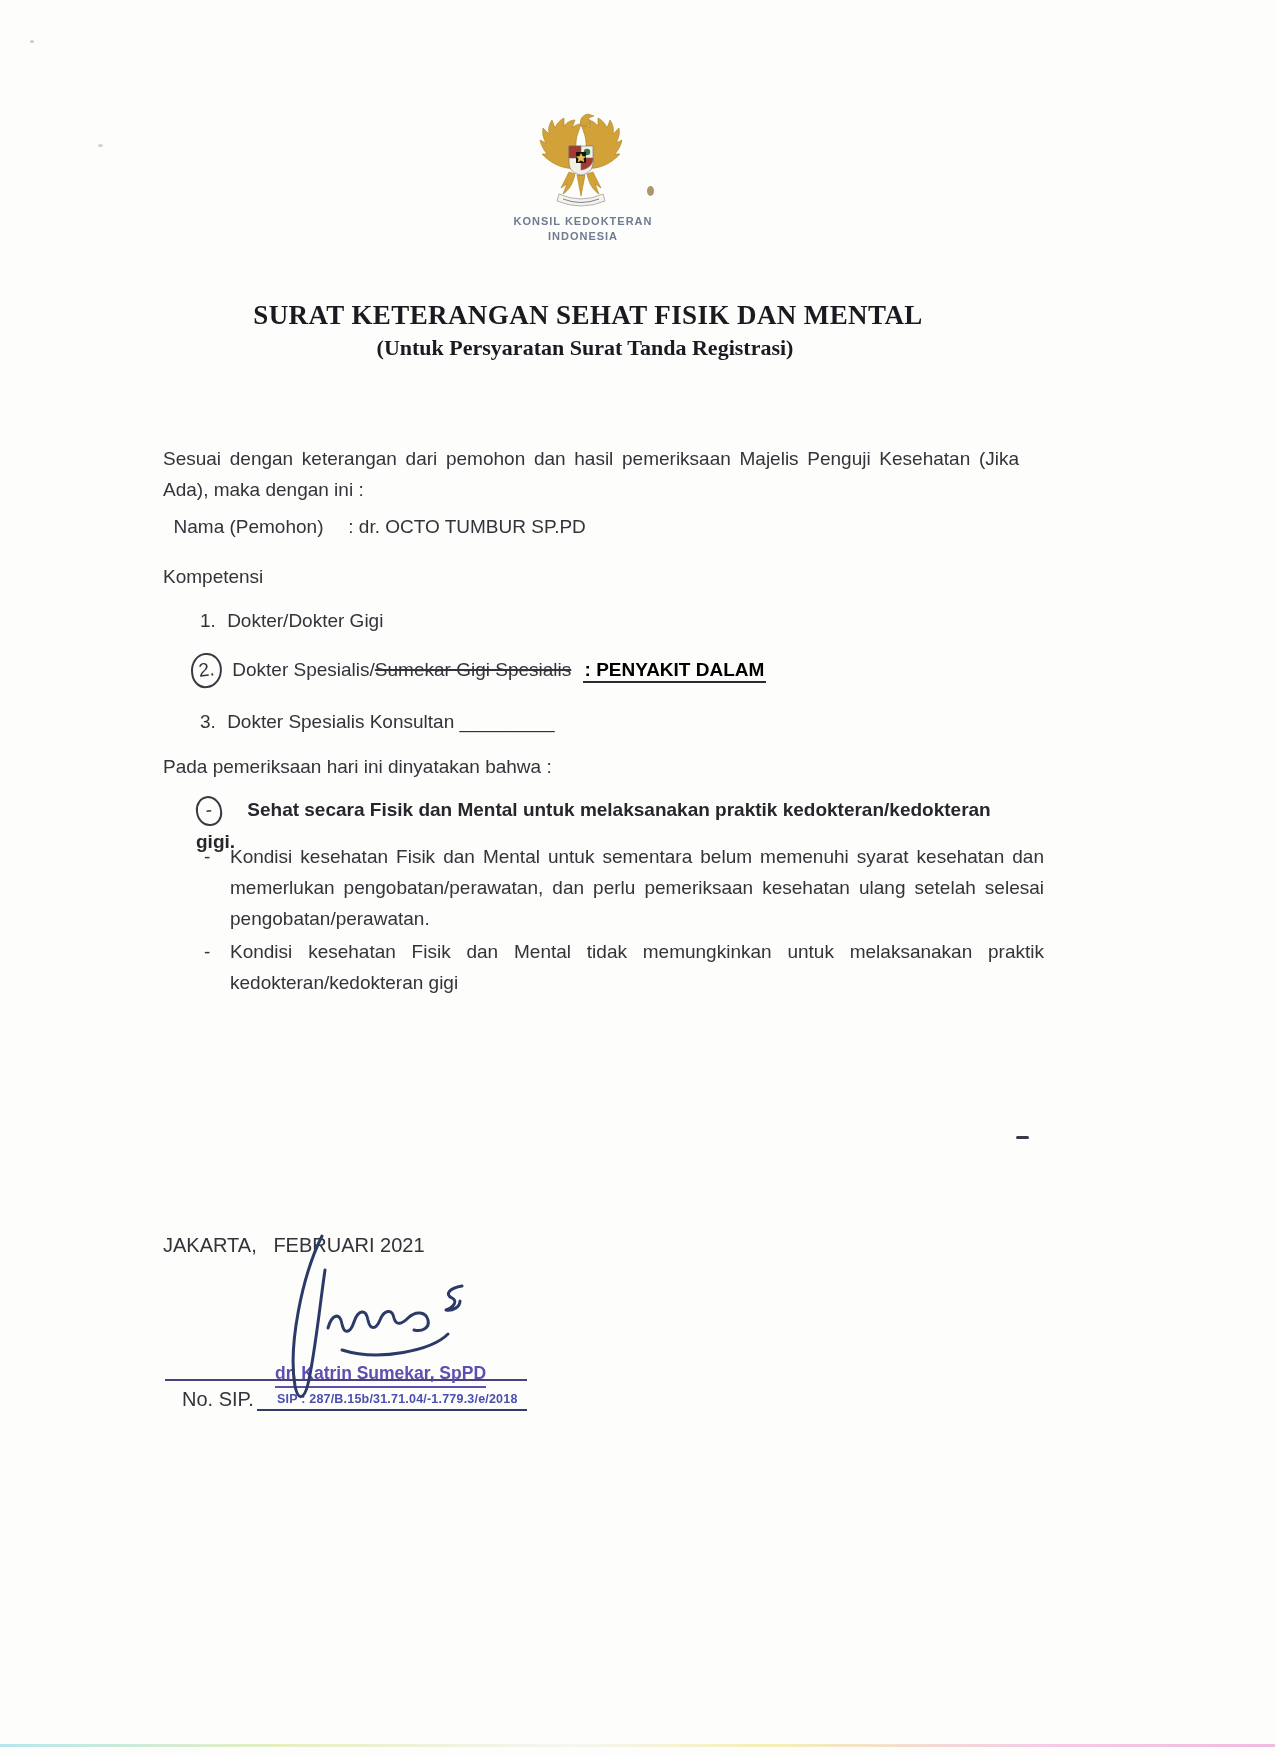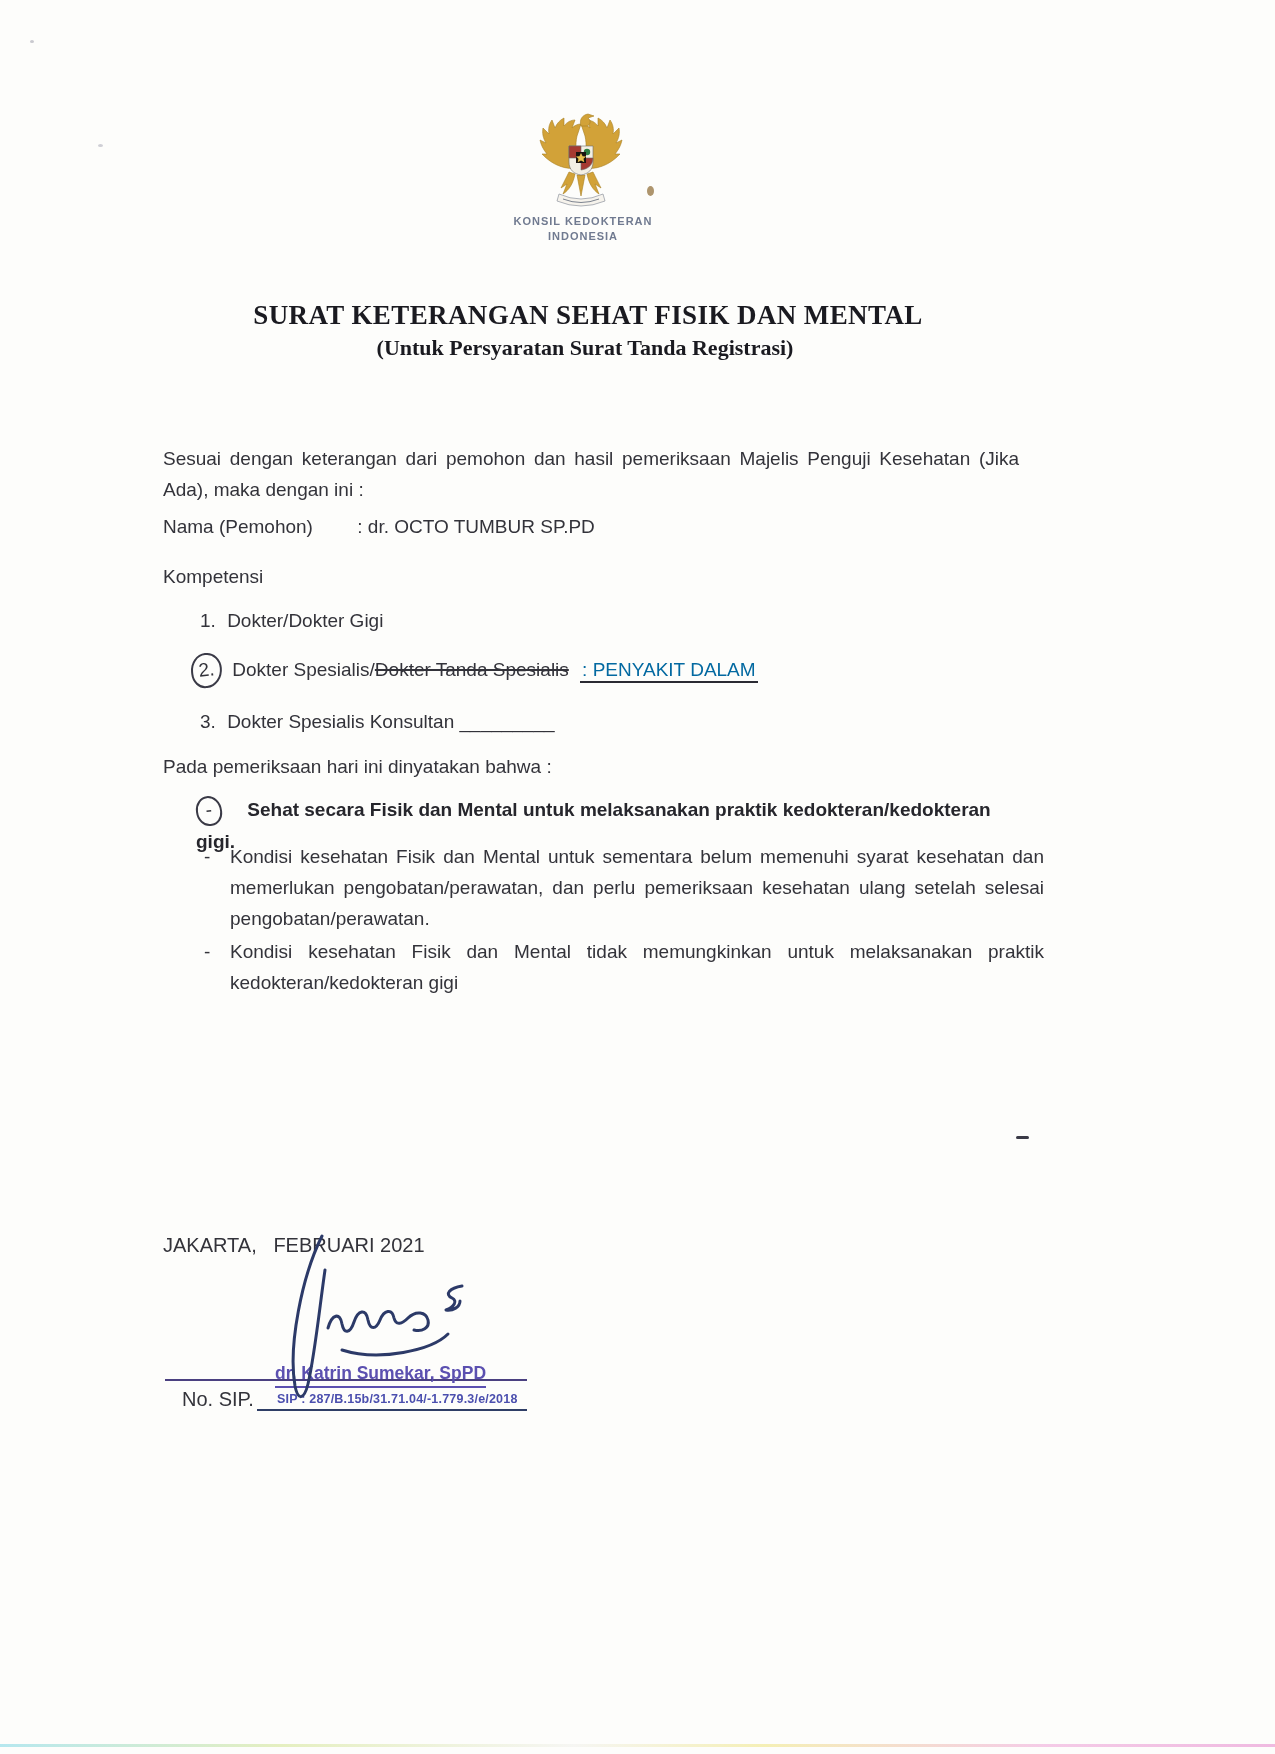--- a/index.html
+++ b/index.html
@@ -26,21 +26,21 @@
 
   .para{text-align:justify;padding-left:26px;}
   .para .dash{position:absolute;left:0;top:0;}
 
   .circle-mark{display:inline-block;border:2px solid #3a3a46;
     text-align:center;transform:rotate(-6deg);}
   .circle-num{width:27px;height:31px;line-height:29px;border-radius:52% 48% 55% 45%;}
   .circle-dash{width:22px;height:26px;line-height:23px;border-radius:48% 55% 45% 52%;}
 
   .struck{text-decoration:line-through;text-decoration-thickness:2px;}
-  .filled-value{font-weight:normal;color:#0369a1;border-bottom:2.5px solid #2b2b33;padding:0 2px 1px 2px;}
+  .filled-value{font-weight:bold;color:#000000;border-bottom:2.5px solid #2b2b33;padding:0 2px 1px 2px;}
 
   .pre{white-space:pre;}
 
   
   .stamp-purple{color:#5b50b0;font-weight:bold;}
   .sig-line{height:2px;background:#4a4080;}
   .sig-line2{height:2px;background:#2f3e66;}
   .stamp-name{font-size:17.5px;border-bottom:2px solid #5b50b0;padding-bottom:2px;}
   .stamp-sip{font-size:12.5px;letter-spacing:.2px;color:#4b4fae;text-align:center;}
 
@@ -82,35 +82,35 @@
     <div>INDONESIA</div>
   </div>
 
   <div class="abs title-block">
     <div class="doc-title">SURAT KETERANGAN SEHAT FISIK DAN MENTAL</div>
     <div class="doc-subtitle">(Untuk Persyaratan Surat Tanda Registrasi)</div>
   </div>
 
   <div class="abs body-text" style="left:163px;top:443px;width:856px;text-align:justify;">Sesuai dengan keterangan dari pemohon dan hasil pemeriksaan Majelis Penguji Kesehatan (Jika Ada), maka dengan ini :</div>
 
-  <div class="abs body-text" style="left:163px;top:511px;">
+  <div class="abs body-text" style="left:154px;top:511px;text-align:center;">
     <span style="display:inline-block;width:189px;">Nama (Pemohon)</span>
     <span>: dr. OCTO TUMBUR SP.PD</span>
   </div>
 
   <div class="abs body-text" style="left:163px;top:561px;">Kompetensi</div>
 
   <div class="abs body-text" style="left:200px;top:605px;">
     <span>1.</span>
     <span style="margin-left:6px;">Dokter/Dokter Gigi</span>
   </div>
 
   <div class="abs body-text" style="left:191px;top:653px;">
     <span class="circle-mark circle-num"><span>2.</span></span>
-    <span style="margin-left:5px;">Dokter Spesialis/</span><span class="struck">Dokter Tanda Spesialis</span>
+    <span style="margin-left:5px;">Dokter Spesialis/</span><span class="struck">Sumekar Gigi Spesialis</span>
     <span class="filled-value" style="margin-left:6px;">: PENYAKIT DALAM</span>
   </div>
 
   <div class="abs body-text" style="left:200px;top:706px;">
     <span>3.</span>
     <span style="margin-left:6px;">Dokter Spesialis Konsultan</span>
     <span>_________</span>
   </div>
 
   <div class="abs body-text" style="left:163px;top:751px;">Pada pemeriksaan hari ini dinyatakan bahwa :</div>

